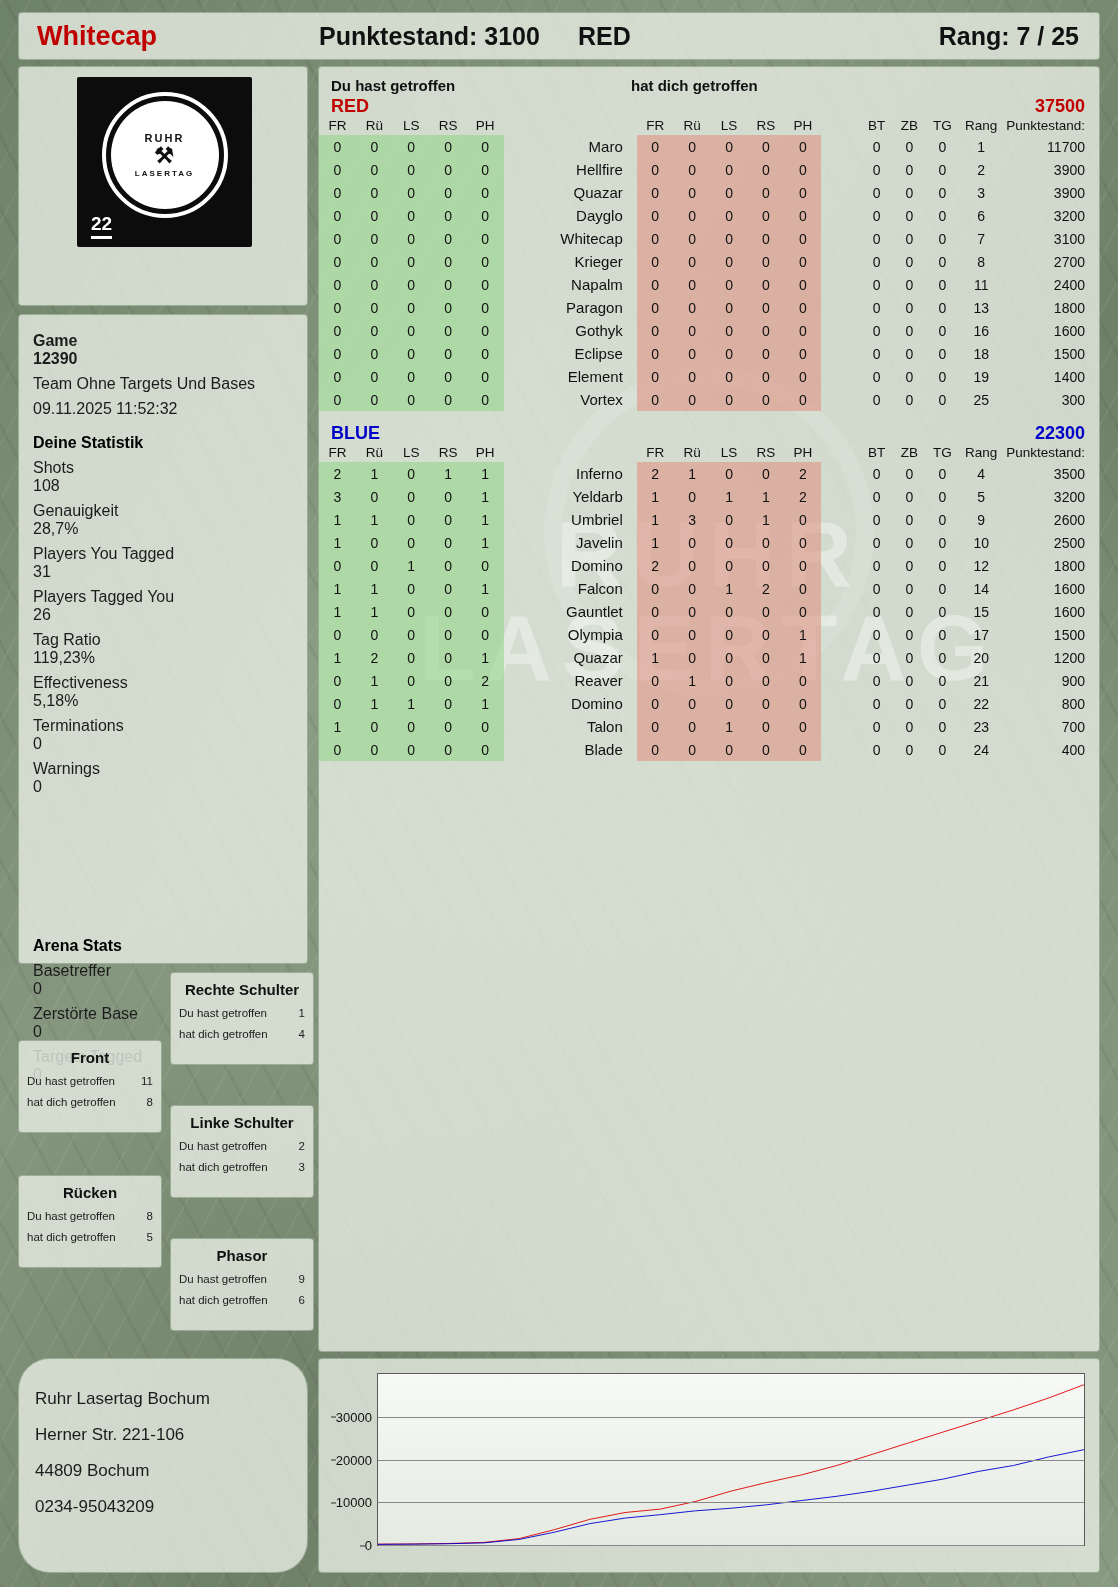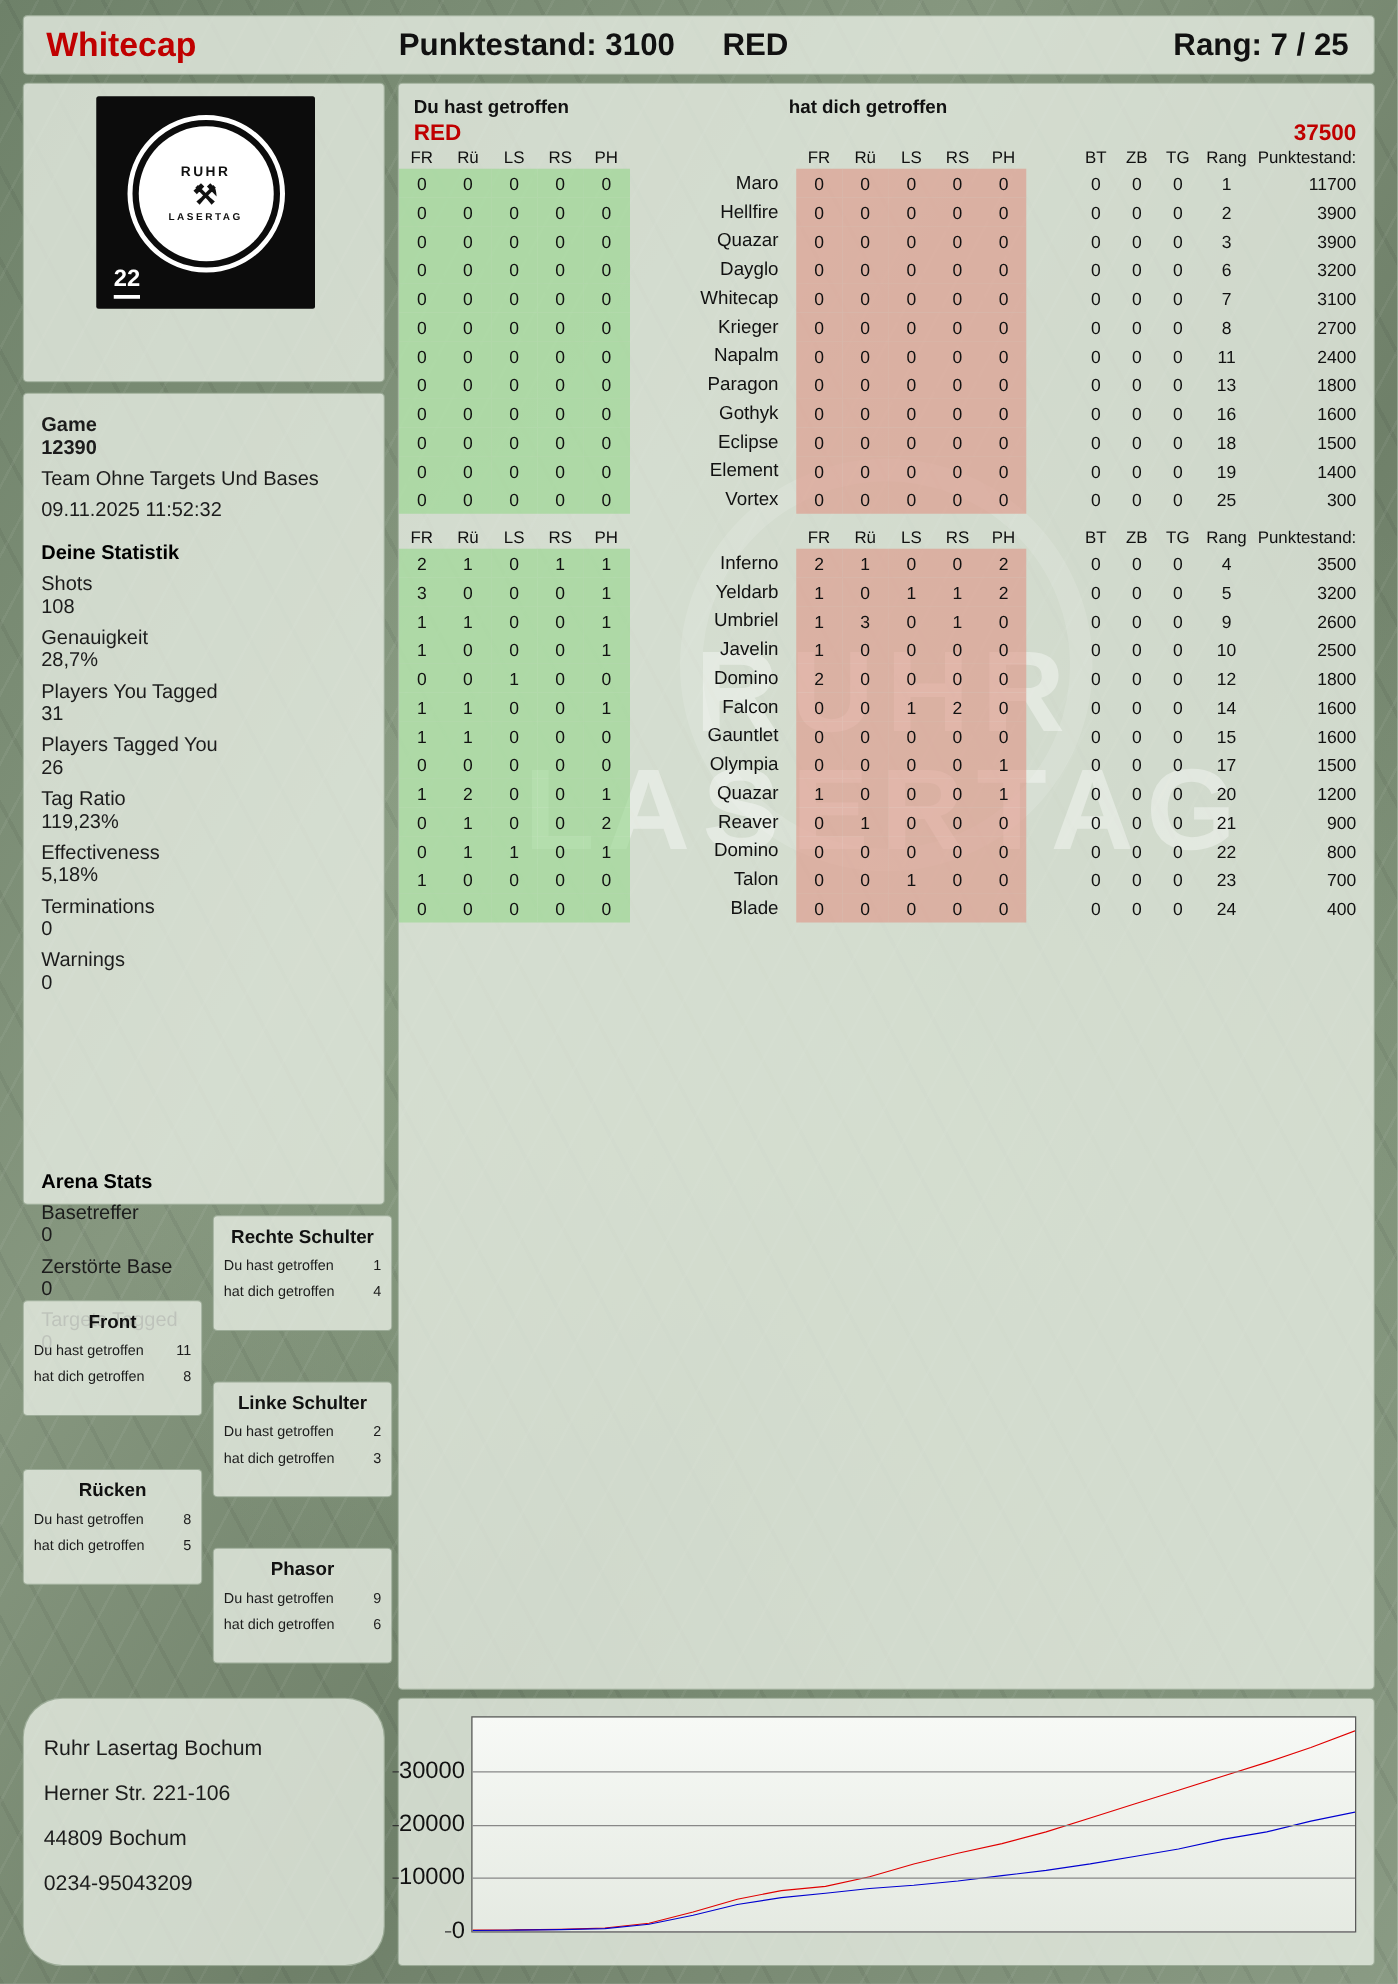--- a/index.html
+++ b/index.html
@@ -116,21 +116,21 @@
   .num-col { width:32px; }
   .rank-col { width:44px; }
   .pts-col { width:92px; text-align:right !important; padding-right:14px !important; }
   th.pts-col { font-size:13px; }
   .sec-gap { height:10px; }
 
   
   #chart-panel { left:318px; top:1358px; width:782px; height:215px; }
   .chart-area { position:absolute; left:58px; top:14px; right:14px; bottom:26px; background:linear-gradient(#f7f9f6,#e5eae2); border:1px solid #5a5a5a;}
   .gridline { position:absolute; left:0; right:0; height:1px; background:#888; }
-  .ylab { position:absolute; right:100%; transform:translateY(-50%); padding-right:6px; font-size:19px; color:#111; white-space:nowrap;}
+  .ylab { position:absolute; right:100%; transform:translateY(-50%); padding-right:6px; font-size:13px; color:#111; white-space:nowrap;}
   .tick { position:absolute; right:100%; top:50%; width:5px; height:1px; background:#333;}
   svg.lines { position:absolute; inset:0; width:100%; height:100%; }
 </style>
 </head>
 <body>
 
 <div class="bg"></div>
 
 <div class="panel" id="header">
   <div class="hd-inner">
@@ -537,20 +537,24 @@
             <td class="gap-col"></td>
             <td class="num-col">0</td>
             <td class="num-col">0</td>
             <td class="num-col">0</td>
             <td class="rank-col">25</td>
             <td class="pts-col">300</td>
           </tr>
         </tbody>
       </table>
       <div class="sec-gap"></div>
+      <div class="team-line">
+        <span class="team-blue">BLUE</span>
+        <span class="team-blue">22300</span>
+      </div>
       <table class="scores">
         <thead>
           <tr>
             <th class="num-col">FR</th>
             <th class="num-col">Rü</th>
             <th class="num-col">LS</th>
             <th class="num-col">RS</th>
             <th class="num-col">PH</th>
             <th class="name-col"></th>
             <th class="num-col">FR</th>

